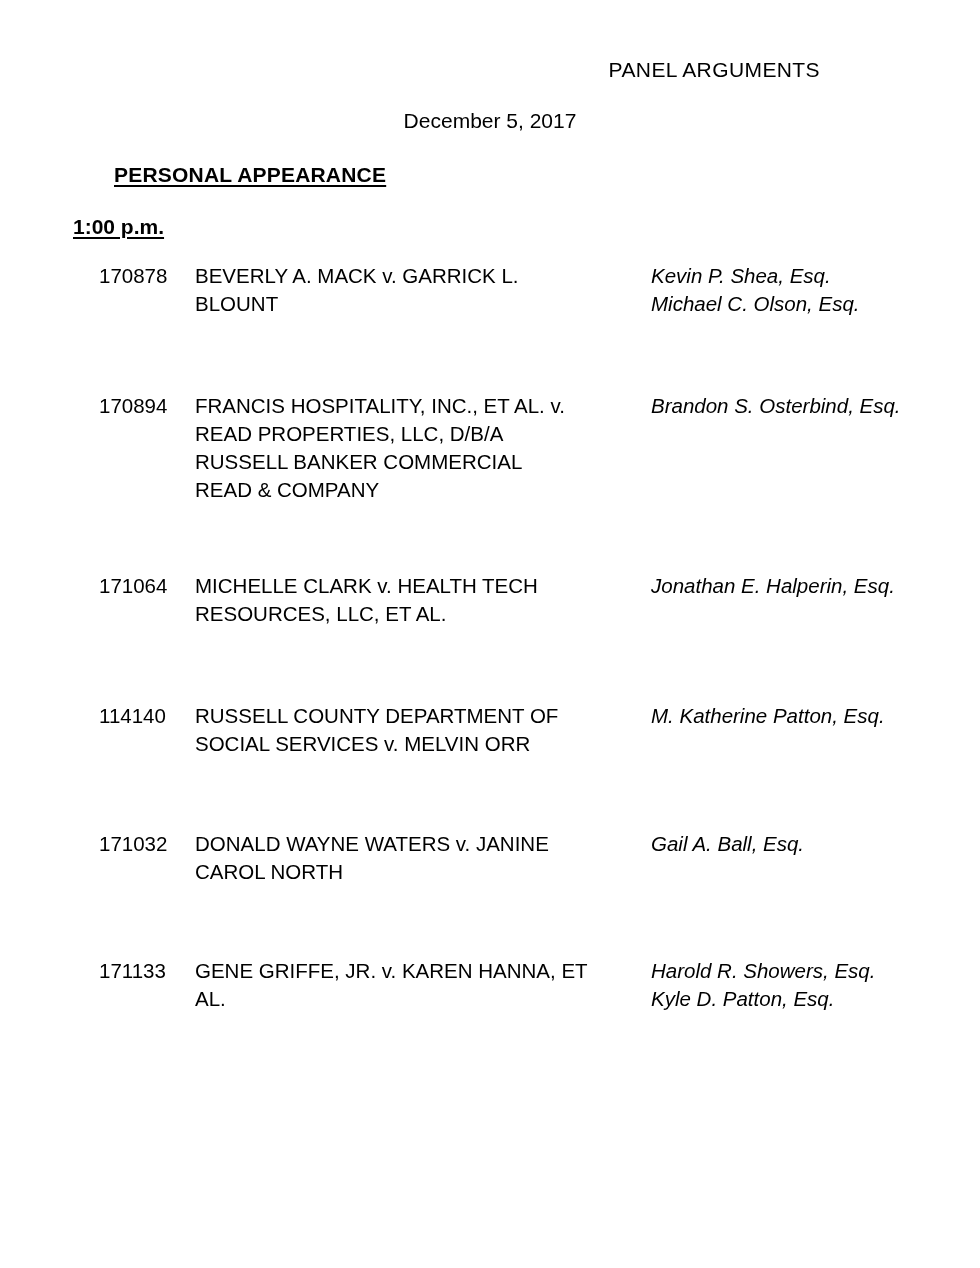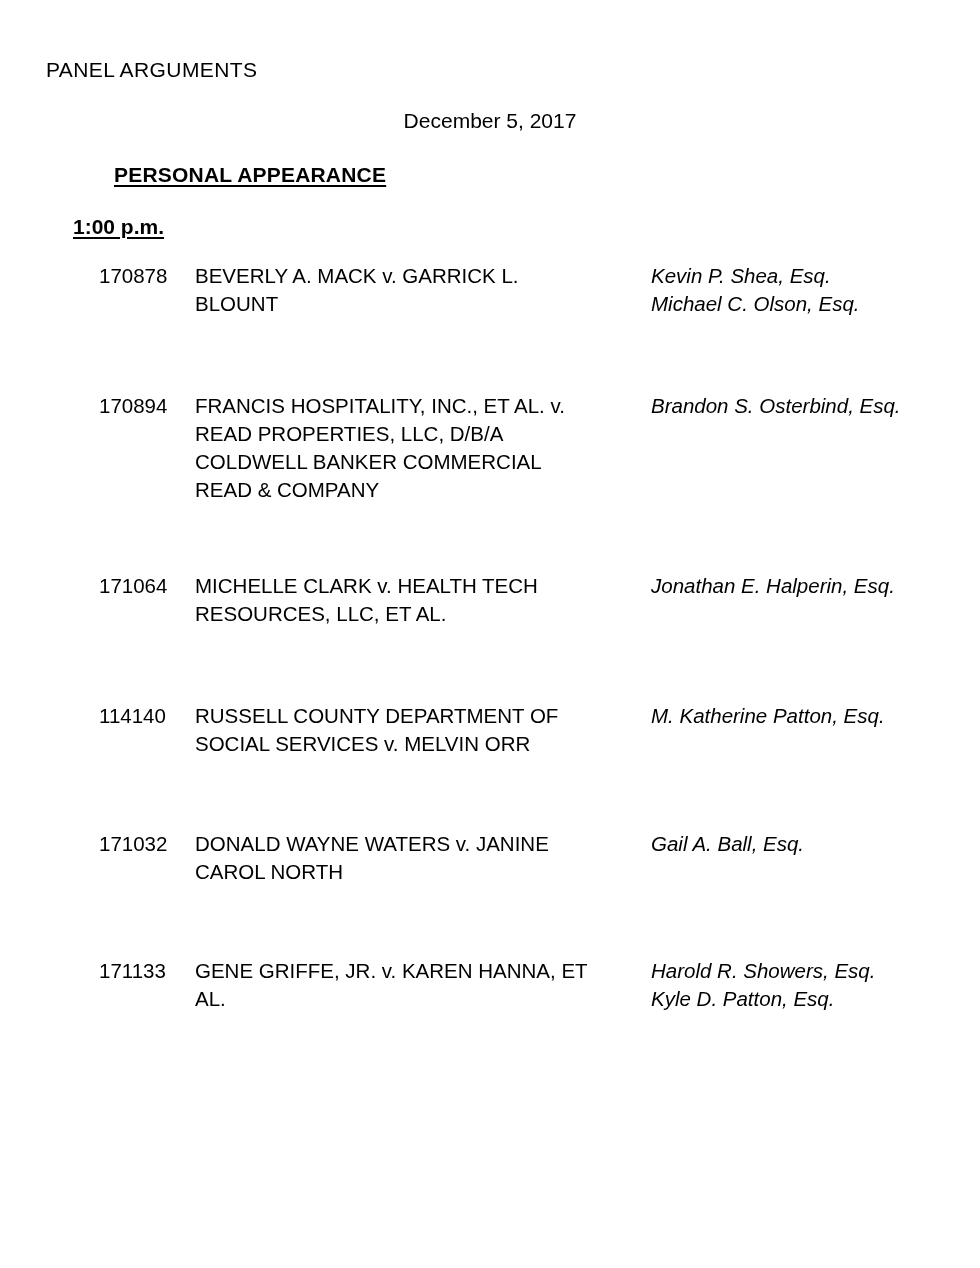--- a/index.html
+++ b/index.html
@@ -22,25 +22,24 @@
     height: 1268px;
     overflow: hidden;
   }
 
   
   .doc-title {
     position: absolute;
     top: 57px;
     left: 0;
     width: 820px;
-    text-align: left;
+    text-align: right;
     font-size: 21px;
     letter-spacing: 0.4px;
     line-height: 1.2;
-    padding-left: 46px;
   }
   .doc-date {
     position: absolute;
     top: 108px;
     left: 0;
     width: 980px;
     text-align: center;
     font-size: 21px;
     line-height: 1.2;
   }
@@ -139,21 +138,21 @@
         <div class="counsel">
           <span class="line">Kevin P. Shea, Esq.</span>
           <span class="line">Michael C. Olson, Esq.</span>
         </div>
       </div>
       <div class="case-row" style="position: absolute; top: 130px; left: 0px;">
         <div class="case-number">170894</div>
         <div class="case-name">
           <span class="line">FRANCIS HOSPITALITY, INC., ET AL. v.</span>
           <span class="line">READ PROPERTIES, LLC, D/B/A</span>
-          <span class="line">COLDWELL BANKER COMMERCIAL</span>
+          <span class="line">RUSSELL BANKER COMMERCIAL</span>
           <span class="line">READ &amp; COMPANY</span>
         </div>
         <div class="counsel">
           <span class="line">Brandon S. Osterbind, Esq.</span>
         </div>
       </div>
       <div class="case-row" style="position: absolute; top: 310px; left: 0px;">
         <div class="case-number">171064</div>
         <div class="case-name">
           <span class="line">MICHELLE CLARK v. HEALTH TECH</span>

